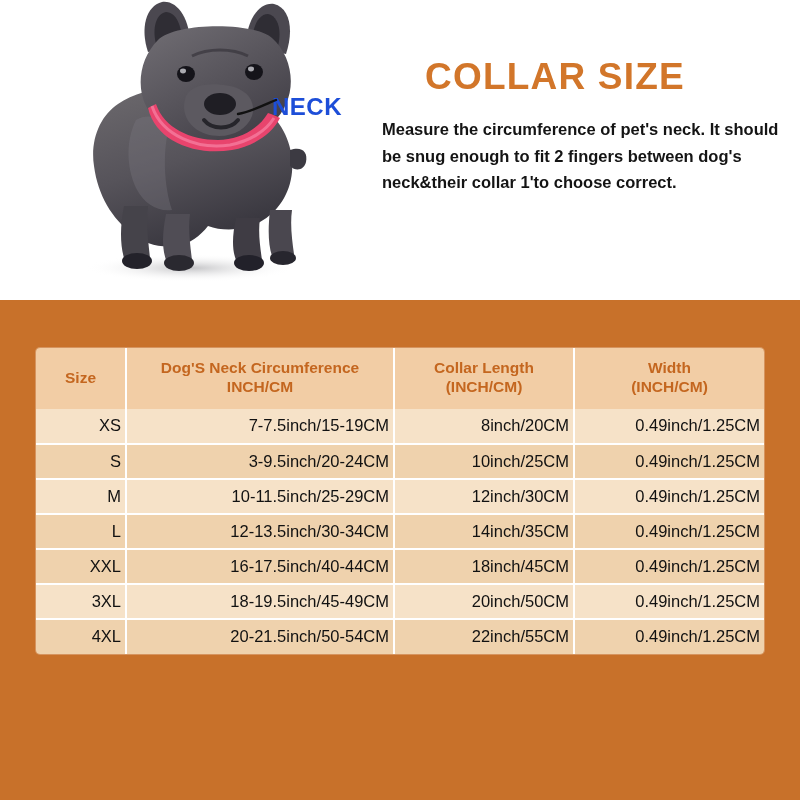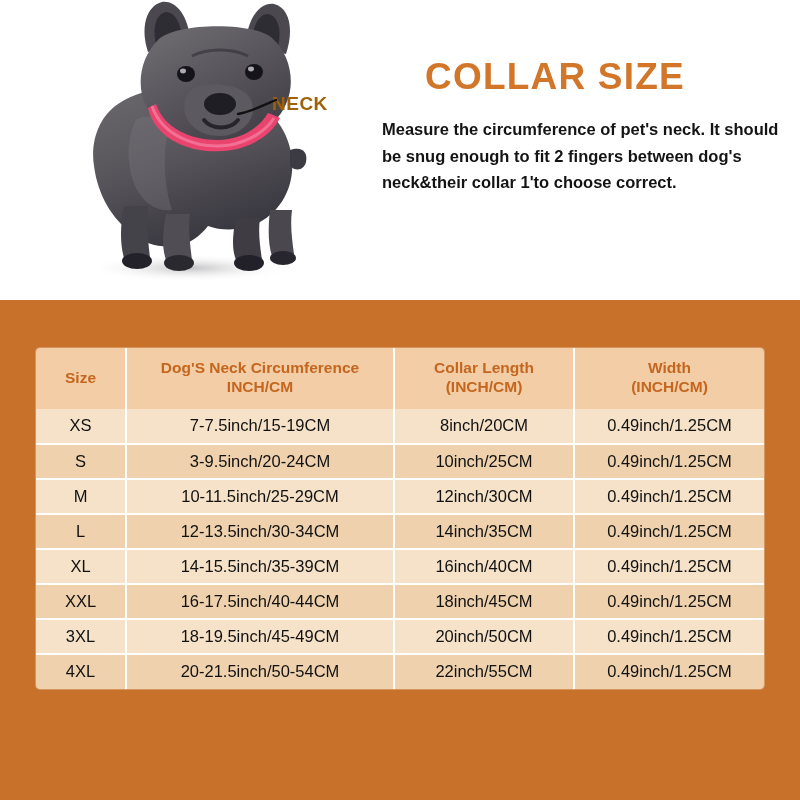--- a/index.html
+++ b/index.html
@@ -27,23 +27,23 @@
     position: absolute;
     left: 40px; top: 0px;
     width: 330px; height: 285px;
   }
   .dog-svg { display: block; }
 
   .neck-label {
     position: absolute;
     left: 272px; top: 93px;
     font-family: "Liberation Sans", sans-serif;
-    font-size: 19px;
-    font-weight: 700;
-    color: #a16207;
+    font-size: 24px;
+    font-weight: 700;
+    color: #1d4ed8;
     letter-spacing: 0.5px;
   }
 
   
   .headline {
     position: absolute;
     left: 425px; top: 44px;
     font-family: "Liberation Sans", sans-serif;
     font-size: 37px;
     font-weight: 700;
@@ -97,21 +97,21 @@
     border-right: 2px solid #ffffff;
     text-align: center;
     vertical-align: middle;
   }
   thead th:last-child { border-right: none; }
 
   tbody td {
     font-family: "Liberation Sans", sans-serif;
     font-size: 16.5px;
     color: #111111;
-    text-align: center;
+    text-align: right;
     padding: 6px 4px;
     height: 35px;
     border-right: 2px solid #ffffff;
     border-bottom: 2px solid #ffffff;
     white-space: nowrap;
   }
   tbody td:last-child { border-right: none; }
   tbody tr:last-child td { border-bottom: none; }
 
   tbody tr.row-a td { background: #f6e2c8; }
@@ -259,26 +259,20 @@
         <td>10-11.5inch/25-29CM</td>
         <td>12inch/30CM</td>
         <td>0.49inch/1.25CM</td>
       </tr>
       <tr class="row-b">
         <td>L</td>
         <td>12-13.5inch/30-34CM</td>
         <td>14inch/35CM</td>
         <td>0.49inch/1.25CM</td>
       </tr>
-      <tr class="row-a">
-        <td>XL</td>
-        <td>14-15.5inch/35-39CM</td>
-        <td>16inch/40CM</td>
-        <td>0.49inch/1.25CM</td>
-      </tr>
       <tr class="row-b">
         <td>XXL</td>
         <td>16-17.5inch/40-44CM</td>
         <td>18inch/45CM</td>
         <td>0.49inch/1.25CM</td>
       </tr>
       <tr class="row-a">
         <td>3XL</td>
         <td>18-19.5inch/45-49CM</td>
         <td>20inch/50CM</td>

